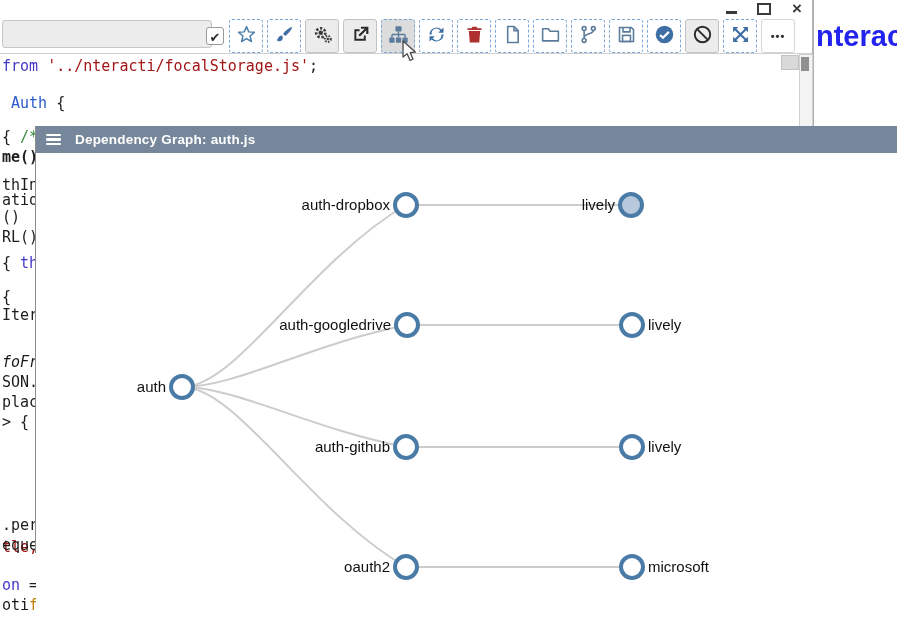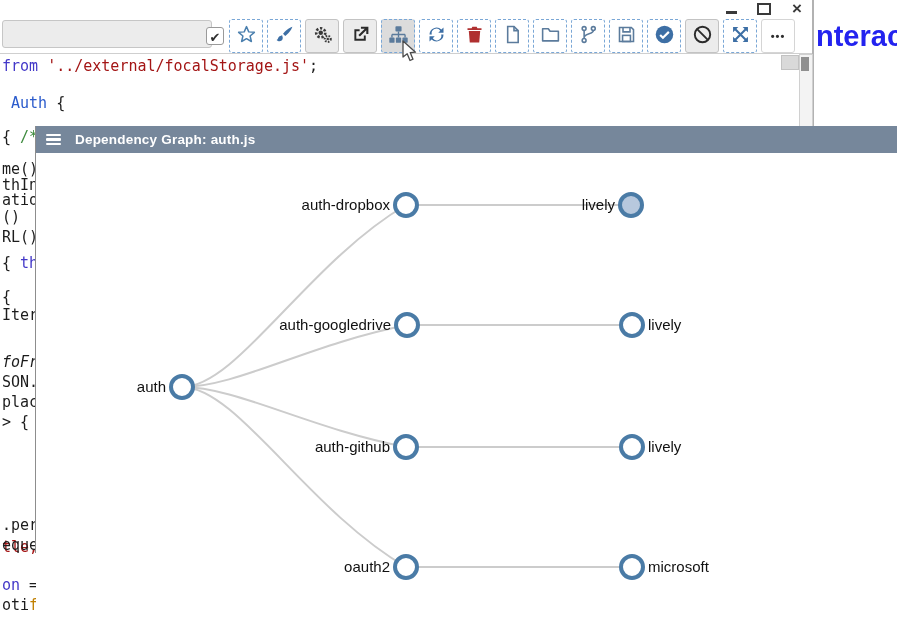--- a/index.html
+++ b/index.html
@@ -67,24 +67,24 @@
            box-shadow:3px 3px 3px rgba(0,0,0,.25);}
   .cursor{position:absolute;left:401px;top:40px;z-index:21;}
 </style>
 </head>
 <body>
 
 <div class="screen">
 
   <div class="editor">
     <div>
-        <div class="code-line" style="top: 56px;"><span class="tok-k">from</span><span class="tok-p"> </span><span class="tok-s">'../external/focalStorage.js'</span><span class="tok-p">;</span></div>
+        <div class="code-line" style="top: 56px;"><span class="tok-k">from</span><span class="tok-p"> </span><span class="tok-s">'../nteracti/focalStorage.js'</span><span class="tok-p">;</span></div>
         <div class="code-line" style="top: 93px;"><span class="tok-p"> </span><span class="tok-t">Auth</span><span class="tok-p"> {</span></div>
         <div class="code-line" style="top: 127px;"><span class="tok-p">{ </span><span class="tok-c">/*</span></div>
-        <div class="code-line" style="top: 159px;"><span class="tok-p">me()</span></div>
+        <div class="code-line" style="top: 147px; font-weight: bold;"><span class="tok-p">me()</span></div>
         <div class="code-line" style="top: 175px;"><span class="tok-p">thIn</span></div>
         <div class="code-line" style="top: 190px; text-align: center;"><span class="tok-p">atio</span></div>
         <div class="code-line" style="top: 207px;"><span class="tok-p">() </span></div>
         <div class="code-line" style="top: 227px;"><span class="tok-p">RL()</span></div>
         <div class="code-line" style="top: 253px;"><span class="tok-p">{ </span><span class="tok-k">th</span></div>
         <div class="code-line" style="top: 287px;"><span class="tok-p">{</span></div>
         <div class="code-line" style="top: 305px;"><span class="tok-p">Iter</span></div>
         <div class="code-line" style="top: 352px; font-style: italic;"><span class="tok-p">foFr</span></div>
         <div class="code-line" style="top: 372px; text-align: center;"><span class="tok-p">SON.</span></div>
         <div class="code-line" style="top: 392px;"><span class="tok-p">plac</span></div>

